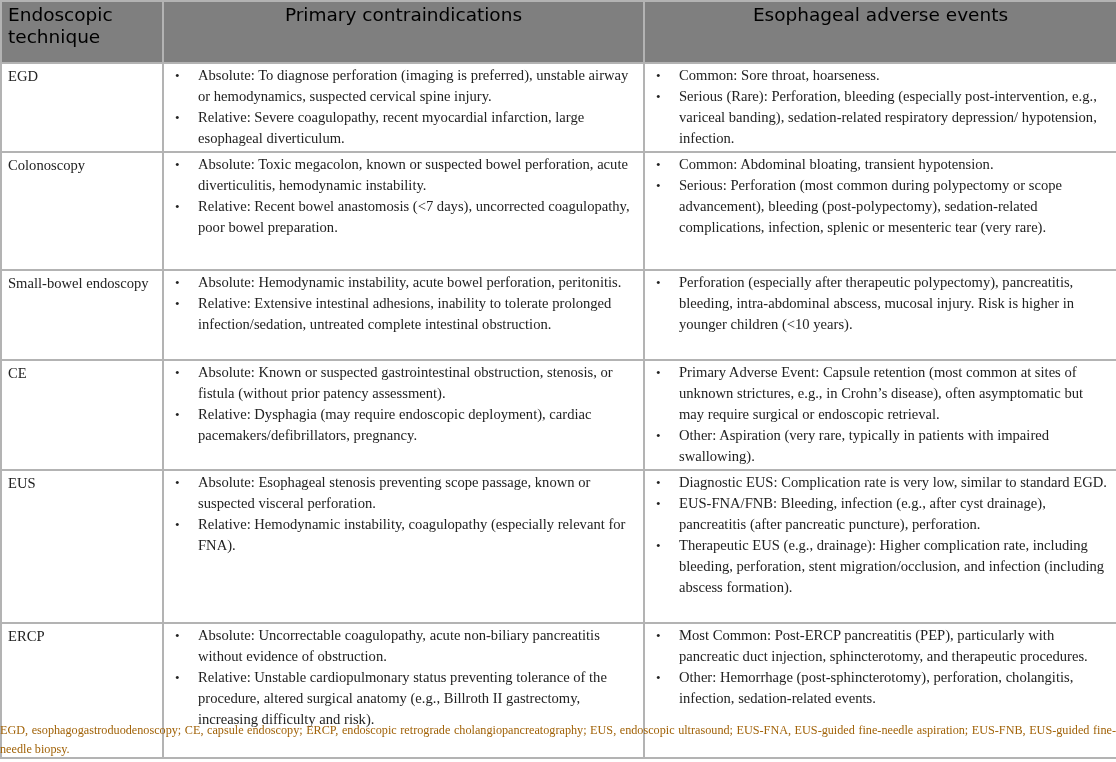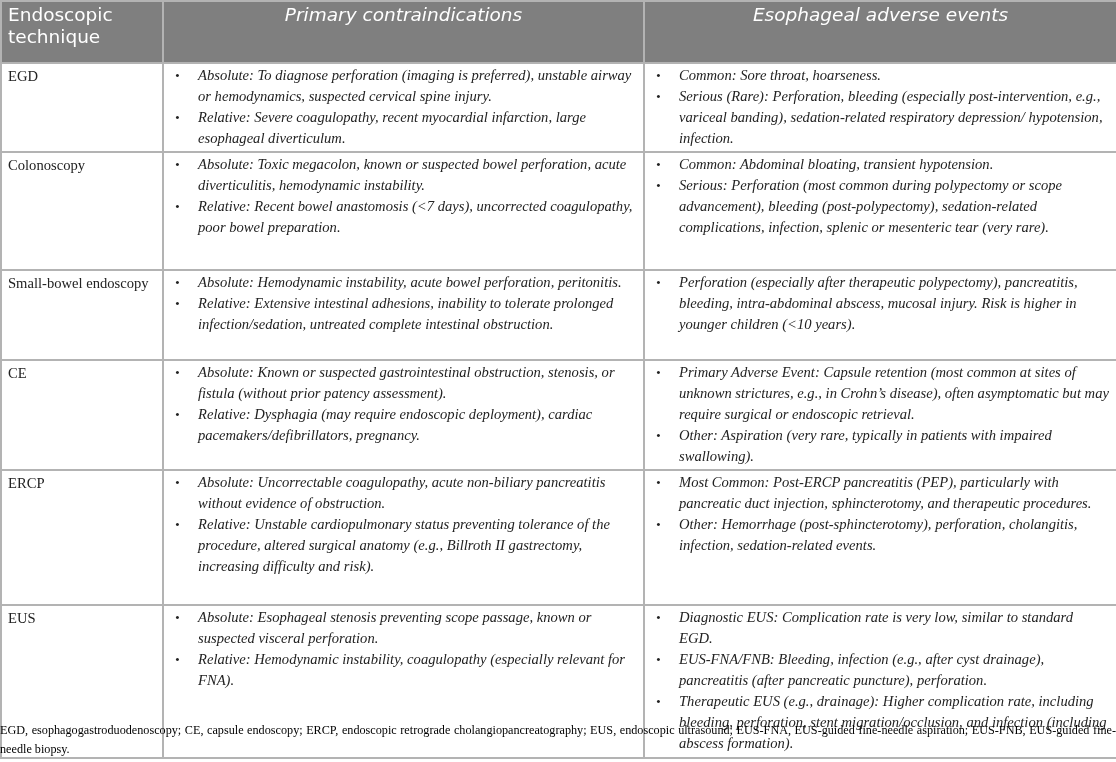--- a/index.html
+++ b/index.html
@@ -3,37 +3,37 @@
 <meta charset="utf-8">
 <style>
   html, body { margin: 0; padding: 0; background: #ffffff; }
   body { width: 1116px; height: 762px; overflow: hidden; position: relative; font-family: "Liberation Serif", serif; color: #222; }
   table.main {
     position: absolute; left: 0; top: 0;
     width: 1116px; border-collapse: collapse; table-layout: fixed;
   }
   table.main th, table.main td { border: 2px solid #b3b3b3; vertical-align: top; }
   table.main th {
-    background: #7f7f7f; color: #ffffff;
+    background: #7f7f7f; color: #000000;
     font-family: "DejaVu Sans", sans-serif; font-weight: normal;
     font-size: 18.5px; line-height: 22px;
     height: 56px; padding: 2px 6px;
   }
   th.col-tech { text-align: left; vertical-align: top; padding-top: 10px; }
-  th.col-contra, th.col-adverse { vertical-align: middle; font-style: italic; }
+  th.col-contra, th.col-adverse { vertical-align: middle; }
   td { font-size: 14.6px; line-height: 21px; padding: 1px 6px 2px 6px; }
   td.tech { padding-left: 6px; padding-top: 2px; margin-left: 32px; }
   ul.bullets { list-style: none; margin: 0; padding: 0; }
-  ul.bullets li { position: relative; padding-left: 28px; font-style: italic; }
+  ul.bullets li { position: relative; padding-left: 28px; }
   ul.bullets li::before {
     content: "\2022"; position: absolute; left: 5px; top: 0; font-size: 13px;
   }
   .footnote {
     position: absolute; left: 0; top: 721px; width: 1116px;
-    font-size: 12.2px; line-height: 19px; color: #000000; text-align: justify;
+    font-size: 12.2px; line-height: 19px; color: #a16207; text-align: justify;
   }
 </style>
 </head>
 <body>
 
 <table class="main">
   <colgroup>
     <col style="width:162px">
     <col style="width:481px">
     <col style="width:473px">
@@ -103,48 +103,48 @@
         </ul>
       </td>
       <td>
         <ul class="bullets">
           <li>Primary Adverse Event: Capsule retention (most common at sites of unknown strictures, e.g., in Crohn’s disease), often asymptomatic but may require surgical or endoscopic retrieval.</li>
           <li>Other: Aspiration (very rare, typically in patients with impaired swallowing).</li>
         </ul>
       </td>
     </tr>
 
-    <tr style="height:135px">
-      <td class="tech">ERCP</td>
-      <td>
-        <ul class="bullets">
-          <li>Absolute: Uncorrectable coagulopathy, acute non-biliary pancreatitis without evidence of obstruction.</li>
-          <li>Relative: Unstable cardiopulmonary status preventing tolerance of the procedure, altered surgical anatomy (e.g., Billroth II gastrectomy, increasing difficulty and risk).</li>
-        </ul>
-      </td>
-      <td>
-        <ul class="bullets">
-          <li>Most Common: Post-ERCP pancreatitis (PEP), particularly with pancreatic duct injection, sphincterotomy, and therapeutic procedures.</li>
-          <li>Other: Hemorrhage (post-sphincterotomy), perforation, cholangitis, infection, sedation-related events.</li>
-        </ul>
-      </td>
-    </tr>
-
     <tr style="height:153px">
       <td class="tech">EUS</td>
       <td>
         <ul class="bullets">
           <li>Absolute: Esophageal stenosis preventing scope passage, known or suspected visceral perforation.</li>
           <li>Relative: Hemodynamic instability, coagulopathy (especially relevant for FNA).</li>
         </ul>
       </td>
       <td>
         <ul class="bullets">
           <li>Diagnostic EUS: Complication rate is very low, similar to standard EGD.</li>
           <li>EUS-FNA/FNB: Bleeding, infection (e.g., after cyst drainage), pancreatitis (after pancreatic puncture), perforation.</li>
           <li>Therapeutic EUS (e.g., drainage): Higher complication rate, including bleeding, perforation, stent migration/occlusion, and infection (including abscess formation).</li>
         </ul>
       </td>
     </tr>
+
+    <tr style="height:135px">
+      <td class="tech">ERCP</td>
+      <td>
+        <ul class="bullets">
+          <li>Absolute: Uncorrectable coagulopathy, acute non-biliary pancreatitis without evidence of obstruction.</li>
+          <li>Relative: Unstable cardiopulmonary status preventing tolerance of the procedure, altered surgical anatomy (e.g., Billroth II gastrectomy, increasing difficulty and risk).</li>
+        </ul>
+      </td>
+      <td>
+        <ul class="bullets">
+          <li>Most Common: Post-ERCP pancreatitis (PEP), particularly with pancreatic duct injection, sphincterotomy, and therapeutic procedures.</li>
+          <li>Other: Hemorrhage (post-sphincterotomy), perforation, cholangitis, infection, sedation-related events.</li>
+        </ul>
+      </td>
+    </tr>
   </tbody>
 </table>
 
 <div class="footnote">EGD, esophagogastroduodenoscopy; CE, capsule endoscopy; ERCP, endoscopic retrograde cholangiopancreatography; EUS, endoscopic ultrasound; EUS-FNA, EUS-guided fine-needle aspiration; EUS-FNB, EUS-guided fine-needle biopsy.</div>
 
 </body></html>

